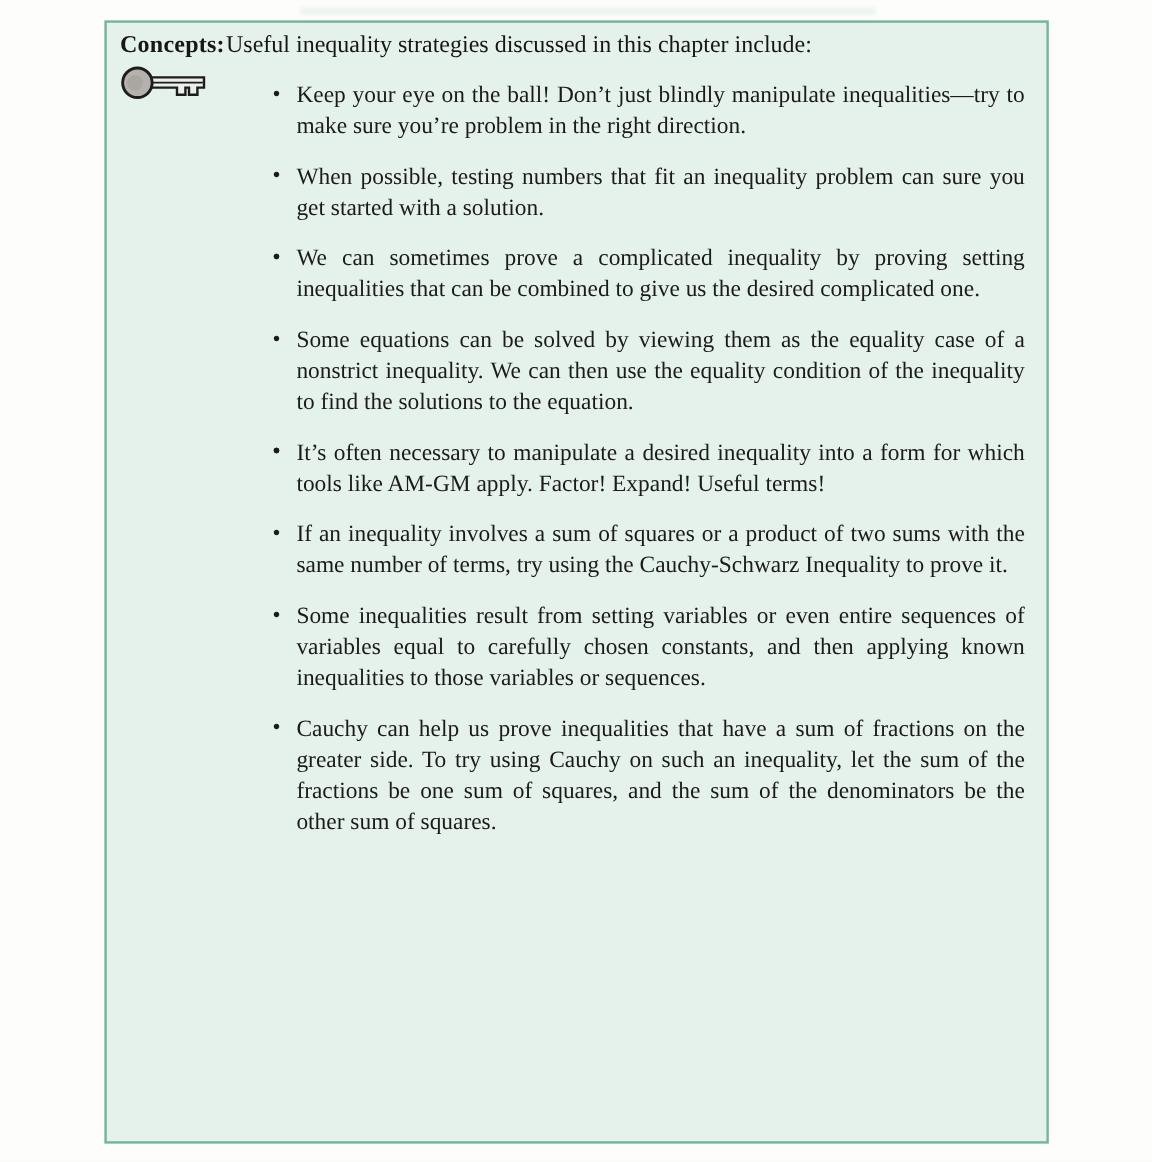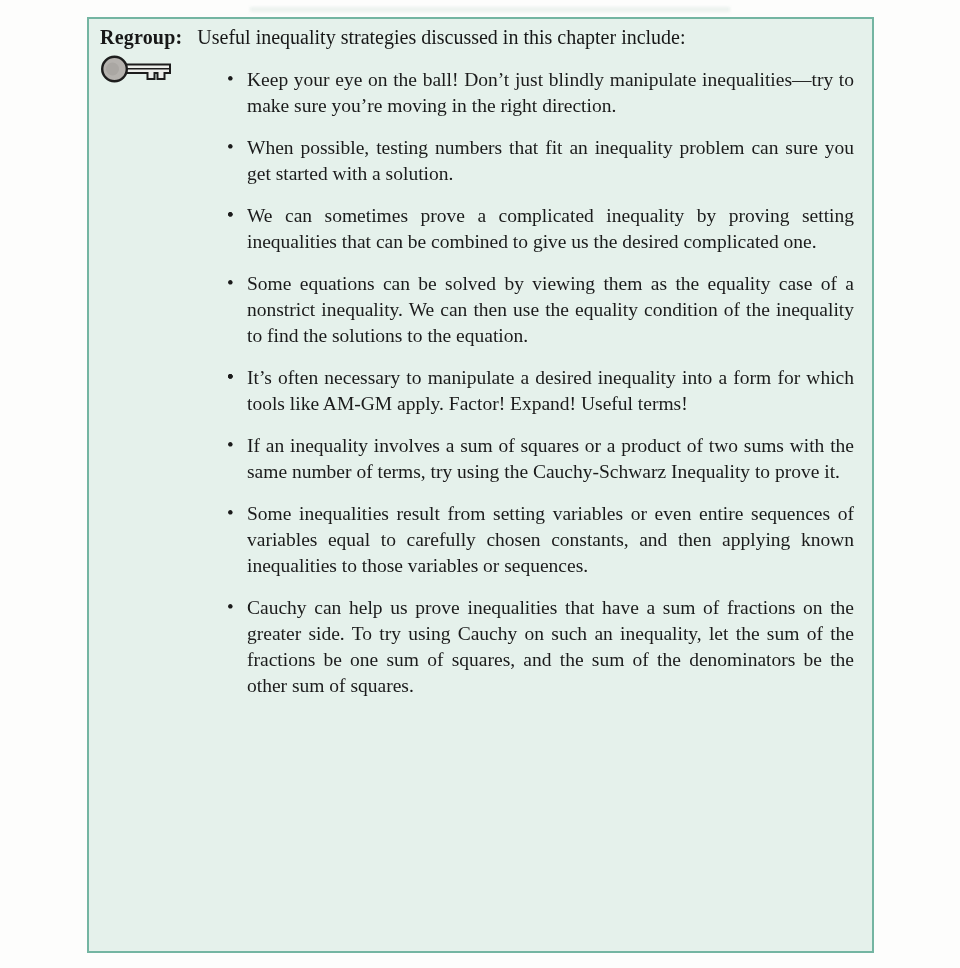--- a/index.html
+++ b/index.html
@@ -27,21 +27,21 @@
     font-size: 20px;
     line-height: 26px;
     color: #171717;
     text-align: left;
   }
   .box-header .label {
     font-weight: bold;
     letter-spacing: 0.2px;
   }
   .box-header .headline {
-    margin-left: 15px;
+    margin-left: 1px;
   }
   .key-wrap {
     position: absolute;
     left: 10px;
     top: 33px;
     width: 76px;
     height: 36px;
   }
   ul.concepts-list {
     list-style: none;
@@ -86,37 +86,37 @@
 <div class="bleed" style="left:95px; top:136px; width:765px; height:46px;"></div>
 <div class="bleed" style="left:240px; top:238px; width:430px; height:24px;"></div>
 <div class="bleed" style="left:95px; top:436px; width:700px; height:24px;"></div>
 <div class="bleed" style="left:95px; top:504px; width:770px; height:92px;"></div>
 <div class="bleed" style="left:610px; top:698px; width:255px; height:48px;"></div>
 <div class="bleed" style="left:95px; top:760px; width:770px; height:80px;"></div>
 
 <div class="concepts-box">
 
   <div class="box-header">
-    <span class="label">Regroup:</span><span class="headline">Useful inequality strategies discussed in this chapter include:</span>
+    <span class="label">Concepts:</span><span class="headline">Useful inequality strategies discussed in this chapter include:</span>
   </div>
 
   <div class="key-wrap">
     <svg width="76" height="36" viewBox="0 0 76 36" aria-hidden="true">
 
       <path d="M26 12.5 L71 12.5 L71 21 L65.5 21 L65.5 27 L58.5 27 L58.5 21 L55.5 21 L55.5 27 L48.5 27 L48.5 21 L26 21 Z" fill="#edefeb" stroke="#1d1d1d" stroke-width="2" stroke-linejoin="miter"></path>
 
       <line x1="27" y1="16.8" x2="70" y2="16.8" stroke="#1d1d1d" stroke-width="1.4"></line>
 
       <circle cx="15.5" cy="17" r="12.3" fill="#b5b2ae" stroke="#1d1d1d" stroke-width="2.4"></circle>
       <circle cx="13.5" cy="17" r="6.5" fill="#aaa7a3" stroke="none"></circle>
     </svg>
   </div>
 
   <ul class="concepts-list">
-      <li><span class="dot">•</span><span>Keep your eye on the ball!  Don’t just blindly manipulate inequalities—try to make sure you’re moving in the right direction.</span></li>
+      <li><span class="dot">•</span><span>Keep your eye on the ball!  Don’t just blindly manipulate inequalities—try to make sure you’re problem in the right direction.</span></li>
       <li><span class="dot">•</span><span>When possible, testing numbers that fit an inequality problem can sure you get started with a solution.</span></li>
       <li><span class="dot">•</span></li>
       <li><span class="dot">•</span><span>We can sometimes prove a complicated inequality by proving setting inequalities that can be combined to give us the desired complicated one.</span></li>
       <li><span class="dot">•</span><span>Some equations can be solved by viewing them as the equality case of a nonstrict inequality.  We can then use the equality condition of the inequality to find the solutions to the equation.</span></li>
       <li><span class="dot">•</span></li>
       <li><span class="dot">•</span></li>
       <li><span class="dot">•</span><span>It’s often necessary to manipulate a desired inequality into a form for which tools like AM-GM apply.  Factor!  Expand!  Useful terms!</span></li>
       <li><span class="dot">•</span><span>If an inequality involves a sum of squares or a product of two sums with the same number of terms, try using the Cauchy-Schwarz Inequality to prove it.</span></li>
       <li><span class="dot">•</span><span>Some inequalities result from setting variables or even entire sequences of variables equal to carefully chosen constants, and then applying known inequalities to those variables or sequences.</span></li>
       <li><span class="dot">•</span><span>Cauchy can help us prove inequalities that have a sum of fractions on the greater side.  To try using Cauchy on such an inequality, let the sum of the fractions be one sum of squares, and the sum of the denominators be the other sum of squares.</span></li>

